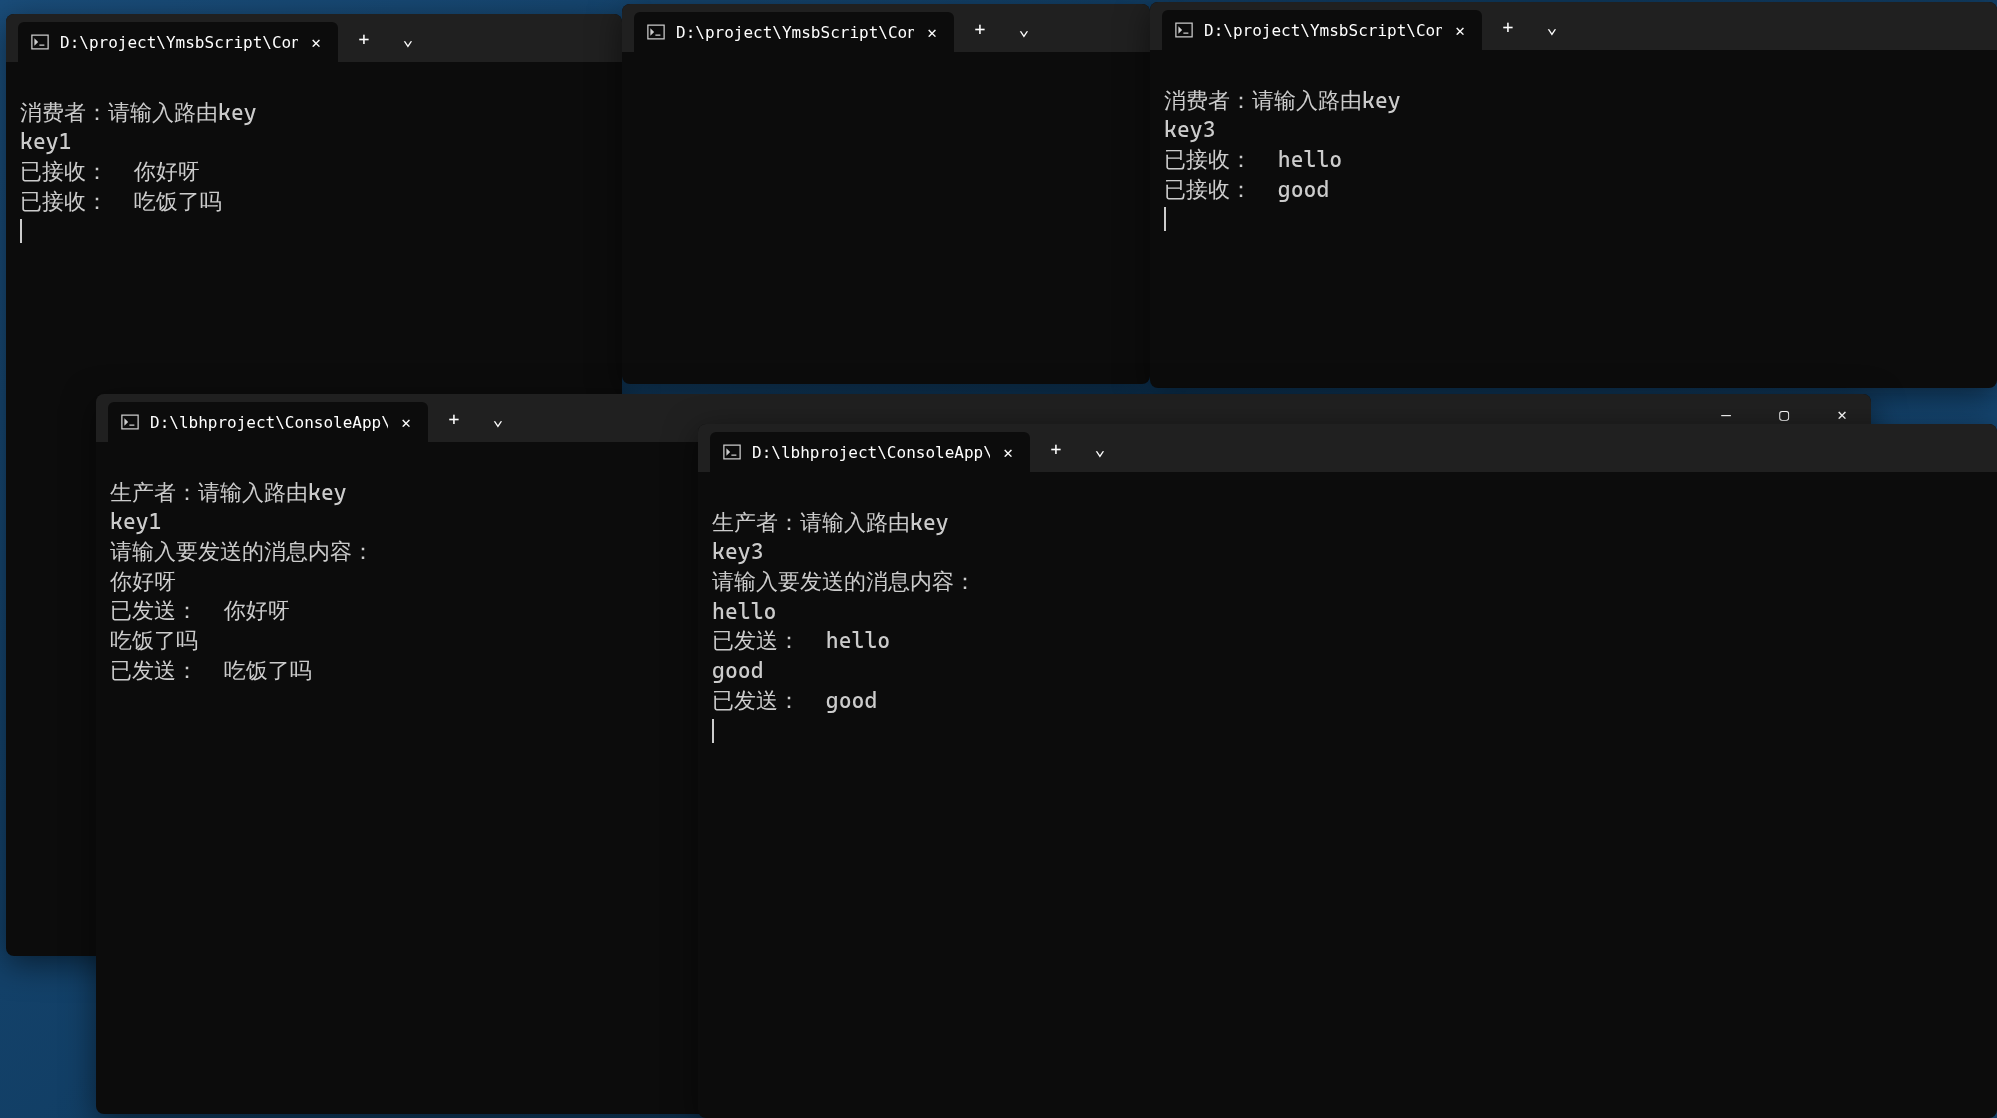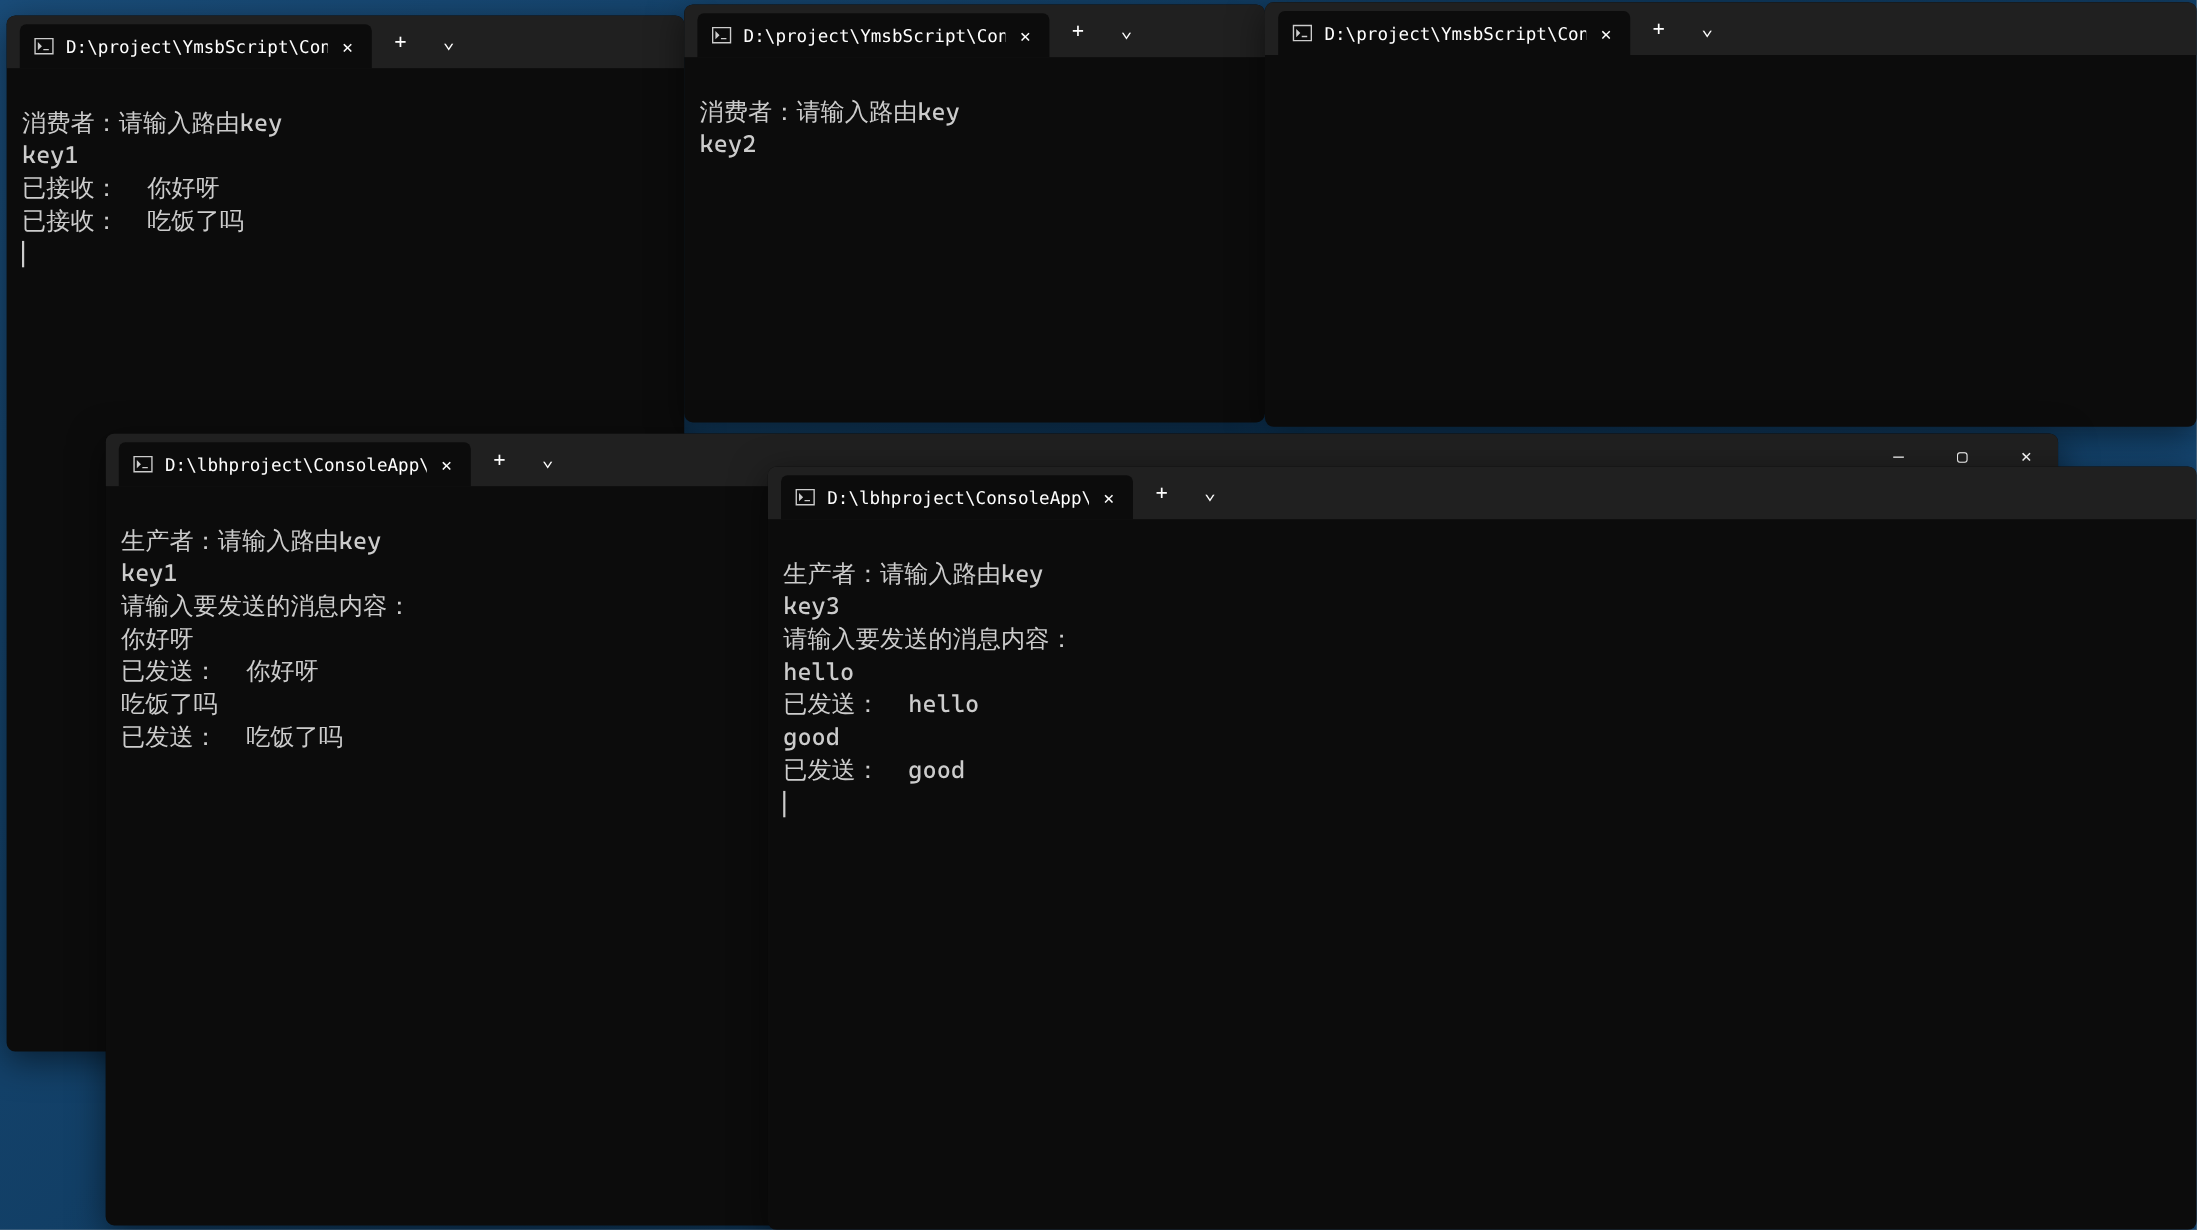--- a/index.html
+++ b/index.html
@@ -156,41 +156,44 @@
           </svg>
       </span>
       <span class="tab-title">D:\project\YmsbScript\Conso</span>
       <span class="tab-close">✕</span>
     </div>
     <div class="titlebar-actions">
       <div class="titlebar-btn">+</div>
       <div class="titlebar-btn">⌄</div>
     </div>
   </div>
+</div>
+
+<div class="terminal-window" style="left:1150px; top:2px; width:847px; height:386px;">
+  <div class="titlebar">
+    <div class="tab">
+      <span class="tab-icon">
+        <svg class="cmd-icon" viewBox="0 0 16 16" width="20" height="20">
+            <path d="M1 2h14v12H1V2zm1 1v10h12V3H2zm1.5 2l3 3-3 3V5zm4 5h4v1h-4v-1z"></path>
+          </svg>
+      </span>
+      <span class="tab-title">D:\project\YmsbScript\Conso</span>
+      <span class="tab-close">✕</span>
+    </div>
+    <div class="titlebar-actions">
+      <div class="titlebar-btn">+</div>
+      <div class="titlebar-btn">⌄</div>
+    </div>
+  </div>
   <div class="terminal-body">
 <span>消费者：请输入路由key</span>
-<span>key2</span>
-  </div>
-</div>
-
-<div class="terminal-window" style="left:1150px; top:2px; width:847px; height:386px;">
-  <div class="titlebar">
-    <div class="tab">
-      <span class="tab-icon">
-        <svg class="cmd-icon" viewBox="0 0 16 16" width="20" height="20">
-            <path d="M1 2h14v12H1V2zm1 1v10h12V3H2zm1.5 2l3 3-3 3V5zm4 5h4v1h-4v-1z"></path>
-          </svg>
-      </span>
-      <span class="tab-title">D:\project\YmsbScript\Conso</span>
-      <span class="tab-close">✕</span>
-    </div>
-    <div class="titlebar-actions">
-      <div class="titlebar-btn">+</div>
-      <div class="titlebar-btn">⌄</div>
-    </div>
+<span>key3</span>
+<span>已接收：  hello</span>
+<span>已接收：  good</span>
+<span class="cursor-line"></span>
   </div>
 </div>
 
 <div class="terminal-window" style="left:96px; top:394px; width:1775px; height:720px;">
   <div class="titlebar">
     <div class="tab">
       <span class="tab-icon">
         <svg class="cmd-icon" viewBox="0 0 16 16" width="20" height="20">
             <path d="M1 2h14v12H1V2zm1 1v10h12V3H2zm1.5 2l3 3-3 3V5zm4 5h4v1h-4v-1z"></path>
           </svg>

